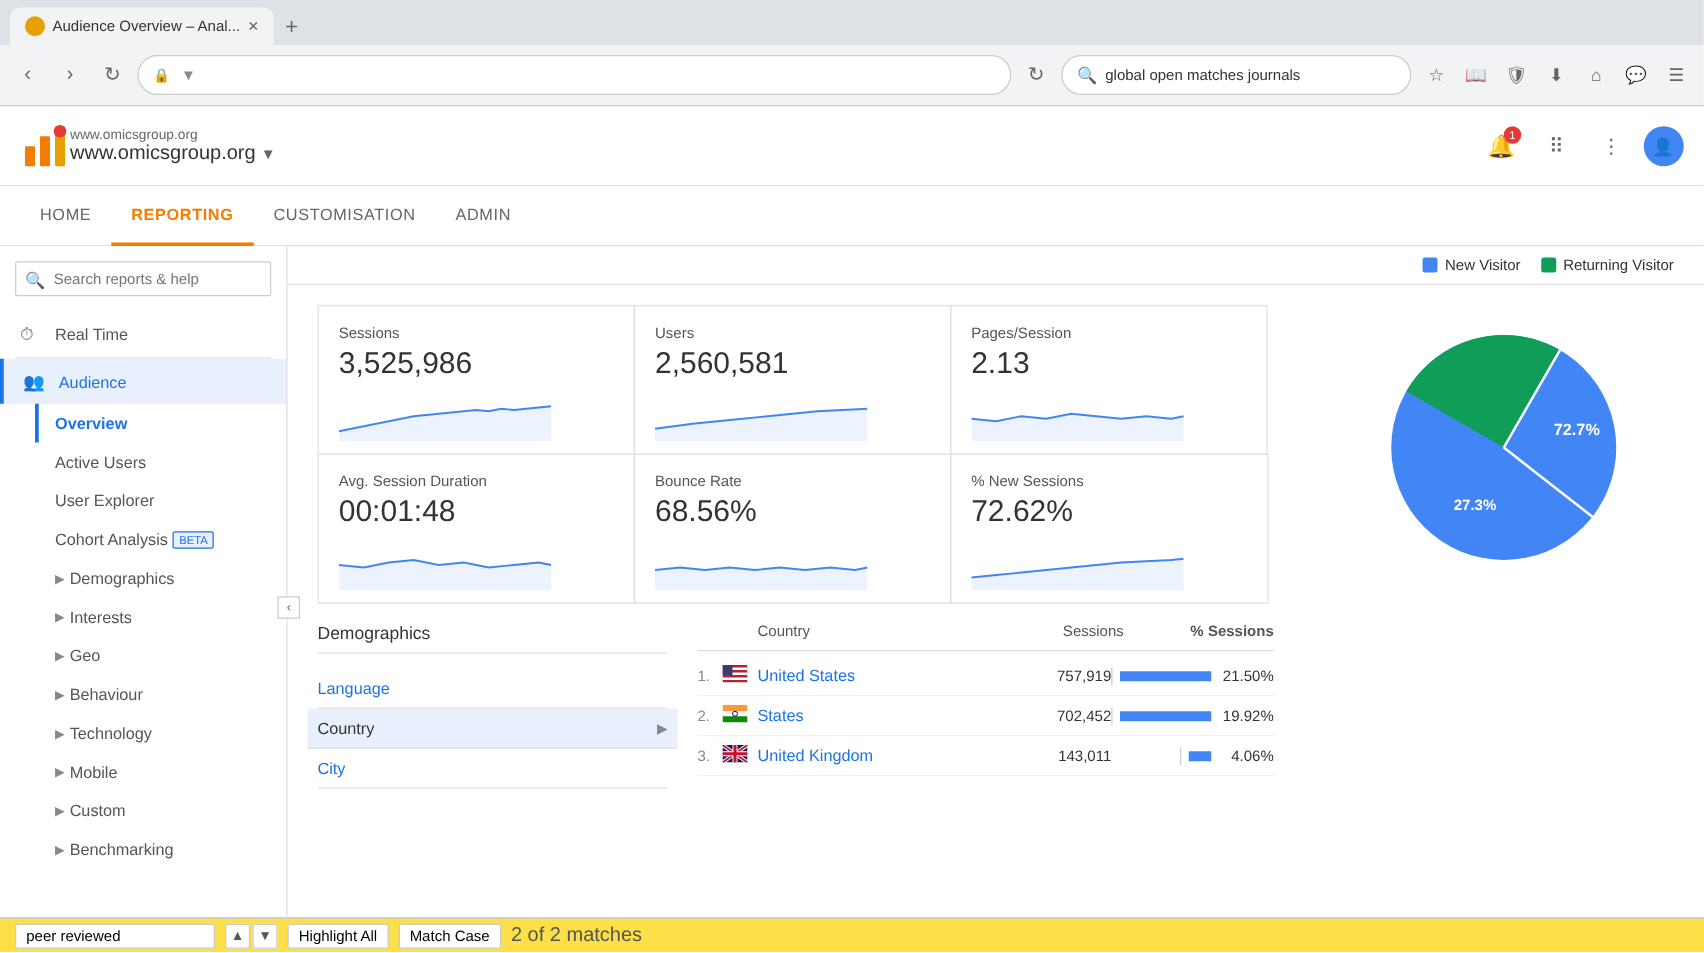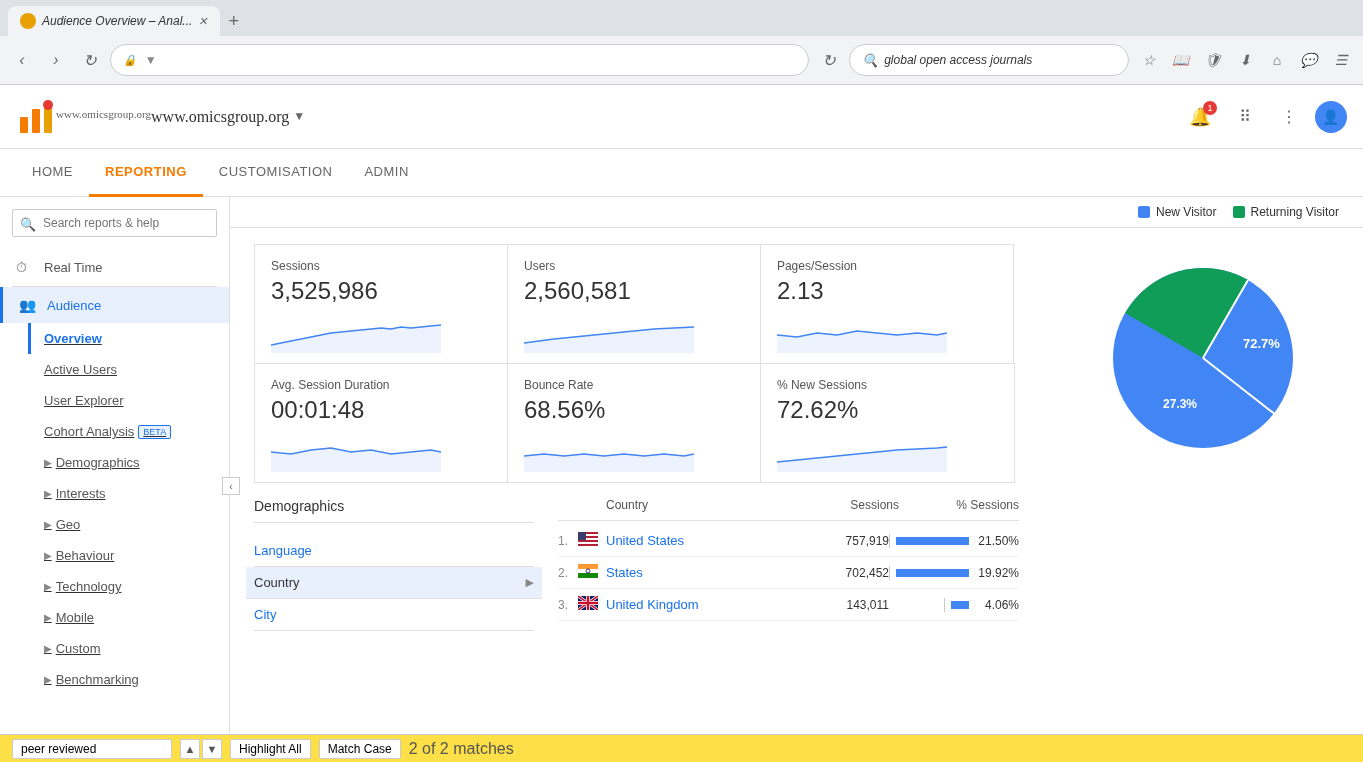--- a/index.html
+++ b/index.html
@@ -1,37 +1,37 @@
 <!DOCTYPE html>
 <html><head>
   <meta charset="utf-8">
   <style>
     * { margin: 0; padding: 0; box-sizing: border-box; }
     body { font-family: Arial, sans-serif; font-size: 13px; background: #fff; color: #333; width: 1363px; height: 762px; overflow: hidden; }
 
     
-    .browser-chrome { background: #f1f3f4; border-bottom: 1px solid #ccc; font-style: italic; }
+    .browser-chrome { background: #f1f3f4; border-bottom: 1px solid #ccc; }
     .tab-bar { display: flex; align-items: center; padding: 6px 8px 0; background: #dee1e6; height: 36px; }
     .tab { display: flex; align-items: center; background: #f1f3f4; border-radius: 8px 8px 0 0; padding: 0 12px; height: 30px; font-size: 12px; color: #333; gap: 6px; }
     .tab-favicon { width: 16px; height: 16px; background: #e8a000; border-radius: 50%; display: inline-block; }
     .tab-close { color: #666; cursor: pointer; font-size: 11px; }
     .new-tab-btn { width: 28px; height: 28px; display: flex; align-items: center; justify-content: center; color: #666; font-size: 18px; cursor: pointer; border-radius: 50%; }
 
     .address-bar { display: flex; align-items: center; padding: 6px 8px; gap: 6px; background: #f1f3f4; height: 48px; }
     .nav-btn { width: 28px; height: 28px; display: flex; align-items: center; justify-content: center; color: #666; cursor: pointer; border-radius: 50%; font-size: 16px; }
     .url-box { flex: 1; display: flex; align-items: center; background: #fff; border: 1px solid #ccc; border-radius: 20px; padding: 4px 12px; height: 32px; font-size: 12px; }
     .url-text { color: #333; font-size: 12px; overflow: hidden; white-space: nowrap; flex: 1; }
     .url-secure { color: #555; margin-right: 4px; font-size: 11px; }
     .search-box { display: flex; align-items: center; background: #fff; border: 1px solid #ccc; border-radius: 20px; padding: 4px 12px; height: 32px; width: 280px; font-size: 12px; }
     .browser-icons { display: flex; align-items: center; gap: 4px; }
     .browser-icon { width: 28px; height: 28px; display: flex; align-items: center; justify-content: center; color: #666; font-size: 14px; cursor: pointer; }
 
     
     .ga-appbar { display: flex; align-items: center; padding: 0 16px; height: 64px; border-bottom: 1px solid #e0e0e0; }
-    .ga-org-info { display: flex; flex-direction: row; font-family: Liberation Serif, serif; }
+    .ga-org-info { display: flex; flex-direction: column; }
     .ga-org-small { font-size: 11px; color: #666; }
     .ga-org-large { font-size: 16px; color: #333; font-weight: normal; display: flex; align-items: center; gap: 4px; }
     .ga-org-arrow { color: #666; font-size: 12px; }
     .ga-appbar-right { margin-left: auto; display: flex; align-items: center; gap: 8px; }
     .notif-btn { position: relative; width: 36px; height: 36px; display: flex; align-items: center; justify-content: center; cursor: pointer; }
     .notif-badge { position: absolute; top: 2px; right: 2px; background: #e53935; color: white; font-size: 9px; width: 14px; height: 14px; border-radius: 50%; display: flex; align-items: center; justify-content: center; }
     .appbar-icon { width: 36px; height: 36px; display: flex; align-items: center; justify-content: center; cursor: pointer; color: #666; font-size: 16px; }
     .avatar { width: 32px; height: 32px; border-radius: 50%; background: #4285f4; display: flex; align-items: center; justify-content: center; color: white; font-size: 14px; }
 
     
@@ -45,21 +45,21 @@
     
     .sidebar { width: 230px; min-width: 230px; border-right: 1px solid #e0e0e0; overflow-y: auto; background: #fff; }
     .sidebar-search { padding: 12px; position: relative; }
     .sidebar-search input { width: 100%; border: 1px solid #ccc; border-radius: 2px; padding: 6px 10px 6px 30px; font-size: 12px; background: #fff; }
     .search-icon-sidebar { position: absolute; left: 20px; top: 20px; color: #999; font-size: 13px; }
     .sidebar-divider { height: 1px; background: #e0e0e0; margin: 0 12px; }
     .sidebar-section { padding: 0; }
     .sidebar-item { display: flex; align-items: center; padding: 10px 16px; cursor: pointer; font-size: 13px; color: #555; gap: 10px; }
     .sidebar-item.active { background: #e8f0fe; color: #1a73e8; border-left: 3px solid #1a73e8; }
     .sidebar-item .si-icon { width: 18px; color: #777; font-size: 14px; }
-    .sidebar-sub { padding-left: 44px; text-decoration: underline; }
+    .sidebar-sub { padding-left: 44px; }
     .sidebar-sub-item { display: flex; align-items: center; padding: 8px 16px 8px 0; cursor: pointer; font-size: 13px; color: #555; }
     .sidebar-sub-item.active-sub { color: #1a73e8; font-weight: bold; border-left: 3px solid #1a73e8; padding-left: 13px; margin-left: -16px; }
     .expand-arrow { font-size: 10px; color: #888; margin-right: 4px; }
     .beta-badge { font-size: 9px; background: #e8f0fe; color: #1a73e8; padding: 1px 4px; border-radius: 2px; border: 1px solid #1a73e8; margin-left: 4px; }
 
     
     .main-content { flex: 1; overflow-y: auto; padding: 0; }
     .content-header { display: flex; align-items: center; justify-content: flex-end; padding: 8px 24px; border-bottom: 1px solid #e0e0e0; }
     .legend-item { display: flex; align-items: center; gap: 6px; font-size: 12px; margin-left: 16px; }
     .legend-dot { width: 12px; height: 12px; border-radius: 2px; }
@@ -80,21 +80,21 @@
     .demo-link { display: block; color: #1a73e8; text-decoration: none; font-size: 13px; padding: 8px 0; border-bottom: 1px solid #e0e0e0; cursor: pointer; }
     .demo-item { display: flex; align-items: center; justify-content: space-between; padding: 8px 0; border-bottom: 1px solid #e0e0e0; font-size: 13px; cursor: pointer; }
     .demo-item.selected { background: #e8f0fe; padding: 8px 8px; margin: 0 -8px; }
     .demo-item .demo-label { color: #333; }
     .demo-item .demo-arrow { color: #888; font-size: 11px; }
 
     .country-table { flex: 1; }
     .ct-header { display: flex; align-items: center; padding: 0 0 8px; border-bottom: 1px solid #e0e0e0; margin-bottom: 4px; }
     .ct-country-col { flex: 1; font-size: 12px; color: #555; font-weight: 500; }
     .ct-sessions-col { width: 100px; text-align: right; font-size: 12px; color: #555; font-weight: 500; }
-    .ct-pct-col { width: 120px; text-align: right; font-size: 12px; color: #555; font-weight: 400; }
+    .ct-pct-col { width: 120px; text-align: right; font-size: 12px; color: #555; font-weight: 700; }
     .ct-row { display: flex; align-items: center; padding: 7px 0; border-bottom: 1px solid #f0f0f0; }
     .ct-num { width: 20px; font-size: 12px; color: #888; }
     .ct-name { flex: 1; color: #1a73e8; font-size: 13px; cursor: pointer; }
     .ct-sessions { width: 100px; text-align: right; font-size: 12px; color: #333; }
     .ct-bar-wrap { width: 80px; display: flex; align-items: center; justify-content: flex-end; gap: 6px; }
     .ct-bar { height: 8px; background: #4285f4; }
     .ct-pct-text { font-size: 12px; color: #333; width: 50px; text-align: right; }
 
     
     .find-bar { display: flex; align-items: center; padding: 4px 12px; background: #fde047; border-top: 1px solid #ccc; height: 28px; font-size: 12px; gap: 8px; position: fixed; bottom: 0; width: 100%; }
@@ -133,21 +133,21 @@
     <div class="nav-btn">‹</div>
     <div class="nav-btn">›</div>
     <div class="nav-btn">↻</div>
     <div class="url-box">
       <span class="url-secure">🔒</span>
       <span style="color:#888;font-size:12px;margin-left:4px;">▼</span>
     </div>
     <div class="nav-btn">↻</div>
     <div class="search-box">
       <span style="color:#888;margin-right:6px;font-size:13px;">🔍</span>
-      <span style="font-size:12px;color:#333;">global open access journals</span>
+      <span style="font-size:12px;color:#333;">global open matches journals</span>
     </div>
     <div class="browser-icons">
       <div class="browser-icon">☆</div>
       <div class="browser-icon">📖</div>
       <div class="browser-icon">🛡</div>
       <div class="browser-icon">⬇</div>
       <div class="browser-icon">⌂</div>
       <div class="browser-icon">💬</div>
       <div class="browser-icon">☰</div>
     </div>

